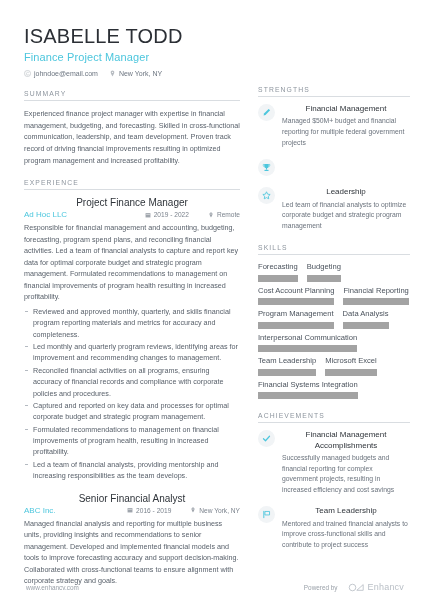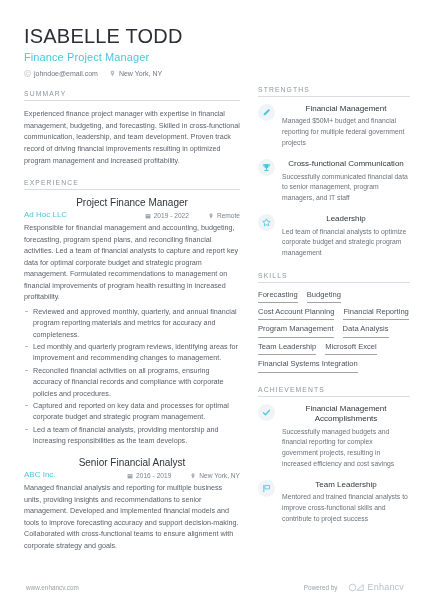--- a/index.html
+++ b/index.html
@@ -35,21 +35,21 @@
   .sec { margin-top:13px; }
   .sec:first-child { margin-top:0; }
 
   
   .body-txt { font-size:7.2px; line-height:1.62; color:#59616b; }
 
   
   .job { margin-bottom:11px; }
   .job:last-child { margin-bottom:0; }
   .job-title { font-size:10px; color:#2f343a; margin-bottom:2px;text-align:center; }
-  .job-meta { display:flex; align-items:flex-end; margin-bottom:3px;gap:8px; }
+  .job-meta { display:flex; align-items:center; margin-bottom:3px;gap:8px; }
   .company { font-size:8px; color:#4cc6dd; flex:1 1 auto; }
   .meta-bit { display:flex; align-items:center; gap:3px; font-size:6.6px; color:#7b838d; margin-left:11px; }
   .m-ico { width:6px; height:6px; flex:0 0 6px; display:block; opacity:.72; }
   .job-desc { font-size:7.2px; line-height:1.6; color:#59616b; margin-bottom:3px; }
   ul.bullets { list-style:none; }
   ul.bullets li {
     position:relative; padding-left:9px; font-size:7.2px;
     line-height:1.58; color:#59616b; margin-bottom:1px;
   }
   ul.bullets li:before {
@@ -65,21 +65,21 @@
   }
   .badge svg { width:9px; height:9px; display:block; }
   .entry-body { flex:1 1 auto; }
   .entry-title { font-size:8px; color:#2f343a; line-height:1.3; margin-bottom:2px;text-align:center; }
   .entry-desc { font-size:6.8px; line-height:1.56; color:#6b737d; }
 
   
   .skills { display:flex; flex-wrap:wrap; gap:4px 9px; }
   .skill {
     font-size:7.6px; color:#4a525c; padding-bottom:3px;
-    border-bottom:1px solid #a3a3a3; line-height:1.25;
+    border-bottom:7px solid #a3a3a3; line-height:1.25;
   }
 
   
   .footer {
     position:absolute; left:0; bottom:0; width:430px; height:42px;
     display:flex; align-items:center; justify-content:space-between;
     padding:0 26px;
   }
   .f-link { font-size:6.4px; color:#9aa1a9; }
   .f-right { display:flex; align-items:center; gap:10px; }
@@ -139,24 +139,25 @@
             <span class="meta-bit">
               <svg class="m-ico" viewBox="0 0 16 16">
                 <path d="M8 1.2c-2.3 0-4.1 1.8-4.1 4.1C3.9 8.6 8 14.6 8 14.6s4.1-6 4.1-9.3c0-2.3-1.8-4.1-4.1-4.1z" fill="#7b838d"></path>
                 <circle cx="8" cy="5.4" r="1.5" fill="#ffffff"></circle>
               </svg>
               <span>Remote</span>
             </span>
           </div>
           <div class="job-desc">Responsible for financial management and accounting, budgeting, forecasting, program spend plans, and reconciling financial activities. Led a team of financial analysts to capture and report key data for optimal corporate budget and strategic program management. Formulated recommendations to management on financial improvements of program health resulting in increased profitability.</div>
           <ul class="bullets">
-            <li>Reviewed and approved monthly, quarterly, and annual financial program reporting materials and metrics for accuracy and completeness.</li>
+            <li>Reviewed and approved monthly, quarterly, and skills financial program reporting materials and metrics for accuracy and completeness.</li>
             <li>Led monthly and quarterly program reviews, identifying areas for improvement and recommending changes to management.</li>
             <li>Reconciled financial activities on all programs, ensuring accuracy of financial records and compliance with corporate policies and procedures.</li>
             <li>Captured and reported on key data and processes for optimal corporate budget and strategic program management.</li>
+            <li>Formulated recommendations to management on financial improvements of program health, resulting in increased profitability.</li>
             <li>Led a team of financial analysts, providing mentorship and increasing responsibilities as the team develops.</li>
           </ul>
         </div>
 
         <div class="job">
           <div class="job-title">Senior Financial Analyst</div>
           <div class="job-meta">
             <span class="company">ABC Inc.</span>
             <span class="meta-bit">
               <svg class="m-ico" viewBox="0 0 16 16">
@@ -197,24 +198,20 @@
         </div>
 
         <div class="entry">
           <div class="badge">
             <svg viewBox="0 0 16 16">
               <path d="M4 1.8h8v3.4a4 4 0 0 1-8 0z" fill="#4cc6dd"></path>
               <rect x="7" y="8.6" width="2" height="3.2" fill="#4cc6dd"></rect>
               <rect x="4.4" y="12.2" width="7.2" height="2" fill="#4cc6dd"></rect>
               <path d="M4 2.6H2.2v1.6A2.4 2.4 0 0 0 4.4 6.6M12 2.6h1.8v1.6a2.4 2.4 0 0 1-2.2 2.4" fill="none" stroke="#4cc6dd" stroke-width="1.2"></path>
             </svg>
-          </div>
-          <div class="entry-body">
-            <div class="entry-title">Cross-functional Communication</div>
-            <div class="entry-desc">Successfully communicated financial data to senior management, program managers, and IT staff</div>
           </div>
         </div>
 
         <div class="entry">
           <div class="badge">
             <svg viewBox="0 0 16 16">
               <path d="M8 1.4l2 4.2 4.5.6-3.3 3.2.8 4.5L8 11.7l-4 2.2.8-4.5L1.5 6.2l4.5-.6z" fill="none" stroke="#4cc6dd" stroke-width="1.5" stroke-linejoin="round"></path>
             </svg>
           </div>
           <div class="entry-body">
@@ -226,20 +223,21 @@
 
       <div class="sec">
         <div class="sec-head">SKILLS</div>
         <div class="skills">
           <span class="skill">Forecasting</span>
           <span class="skill">Budgeting</span>
           <span class="skill">Cost Account Planning</span>
           <span class="skill">Financial Reporting</span>
           <span class="skill">Program Management</span>
           <span class="skill">Data Analysis</span>
+          <span class="skill">Interpersonal Communication</span>
           <span class="skill">Team Leadership</span>
           <span class="skill">Microsoft Excel</span>
           <span class="skill">Financial Systems Integration</span>
         </div>
       </div>
 
       <div class="sec">
         <div class="sec-head">ACHIEVEMENTS</div>
 
         <div class="entry">

